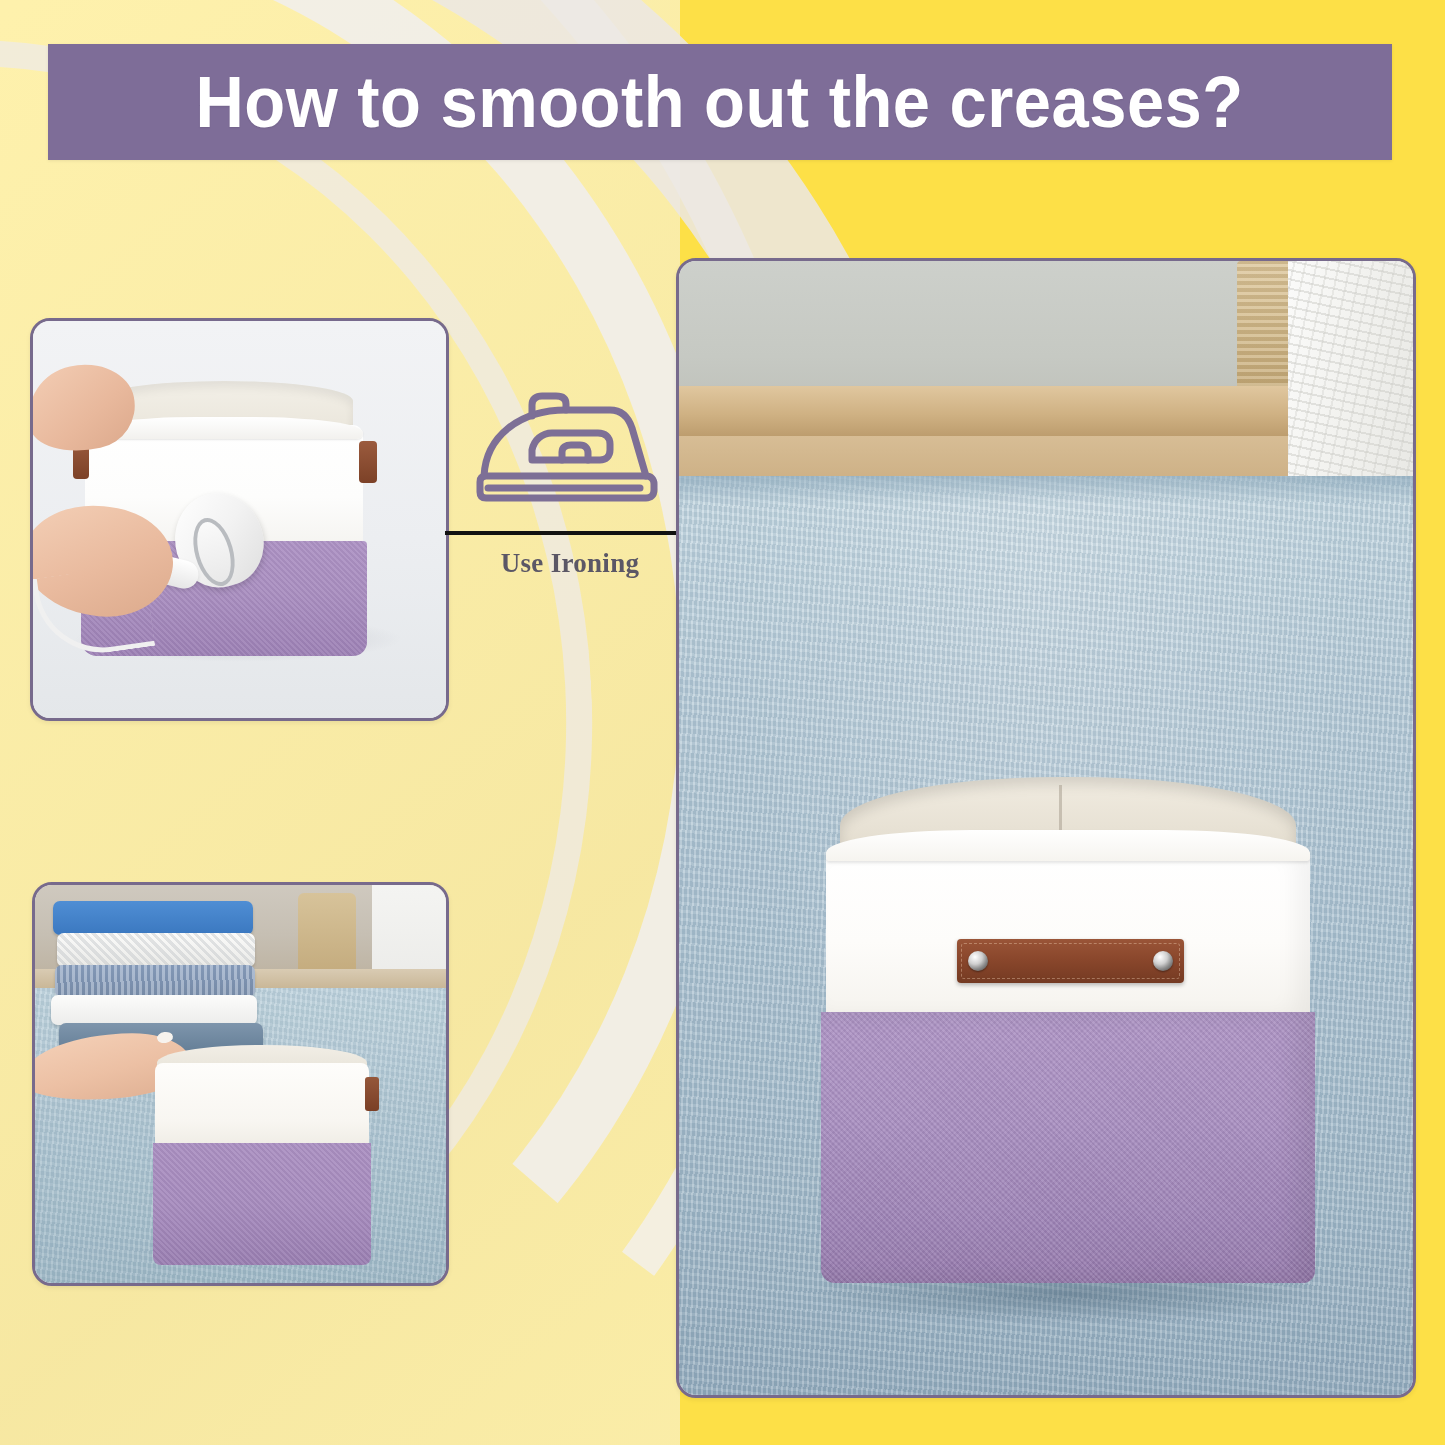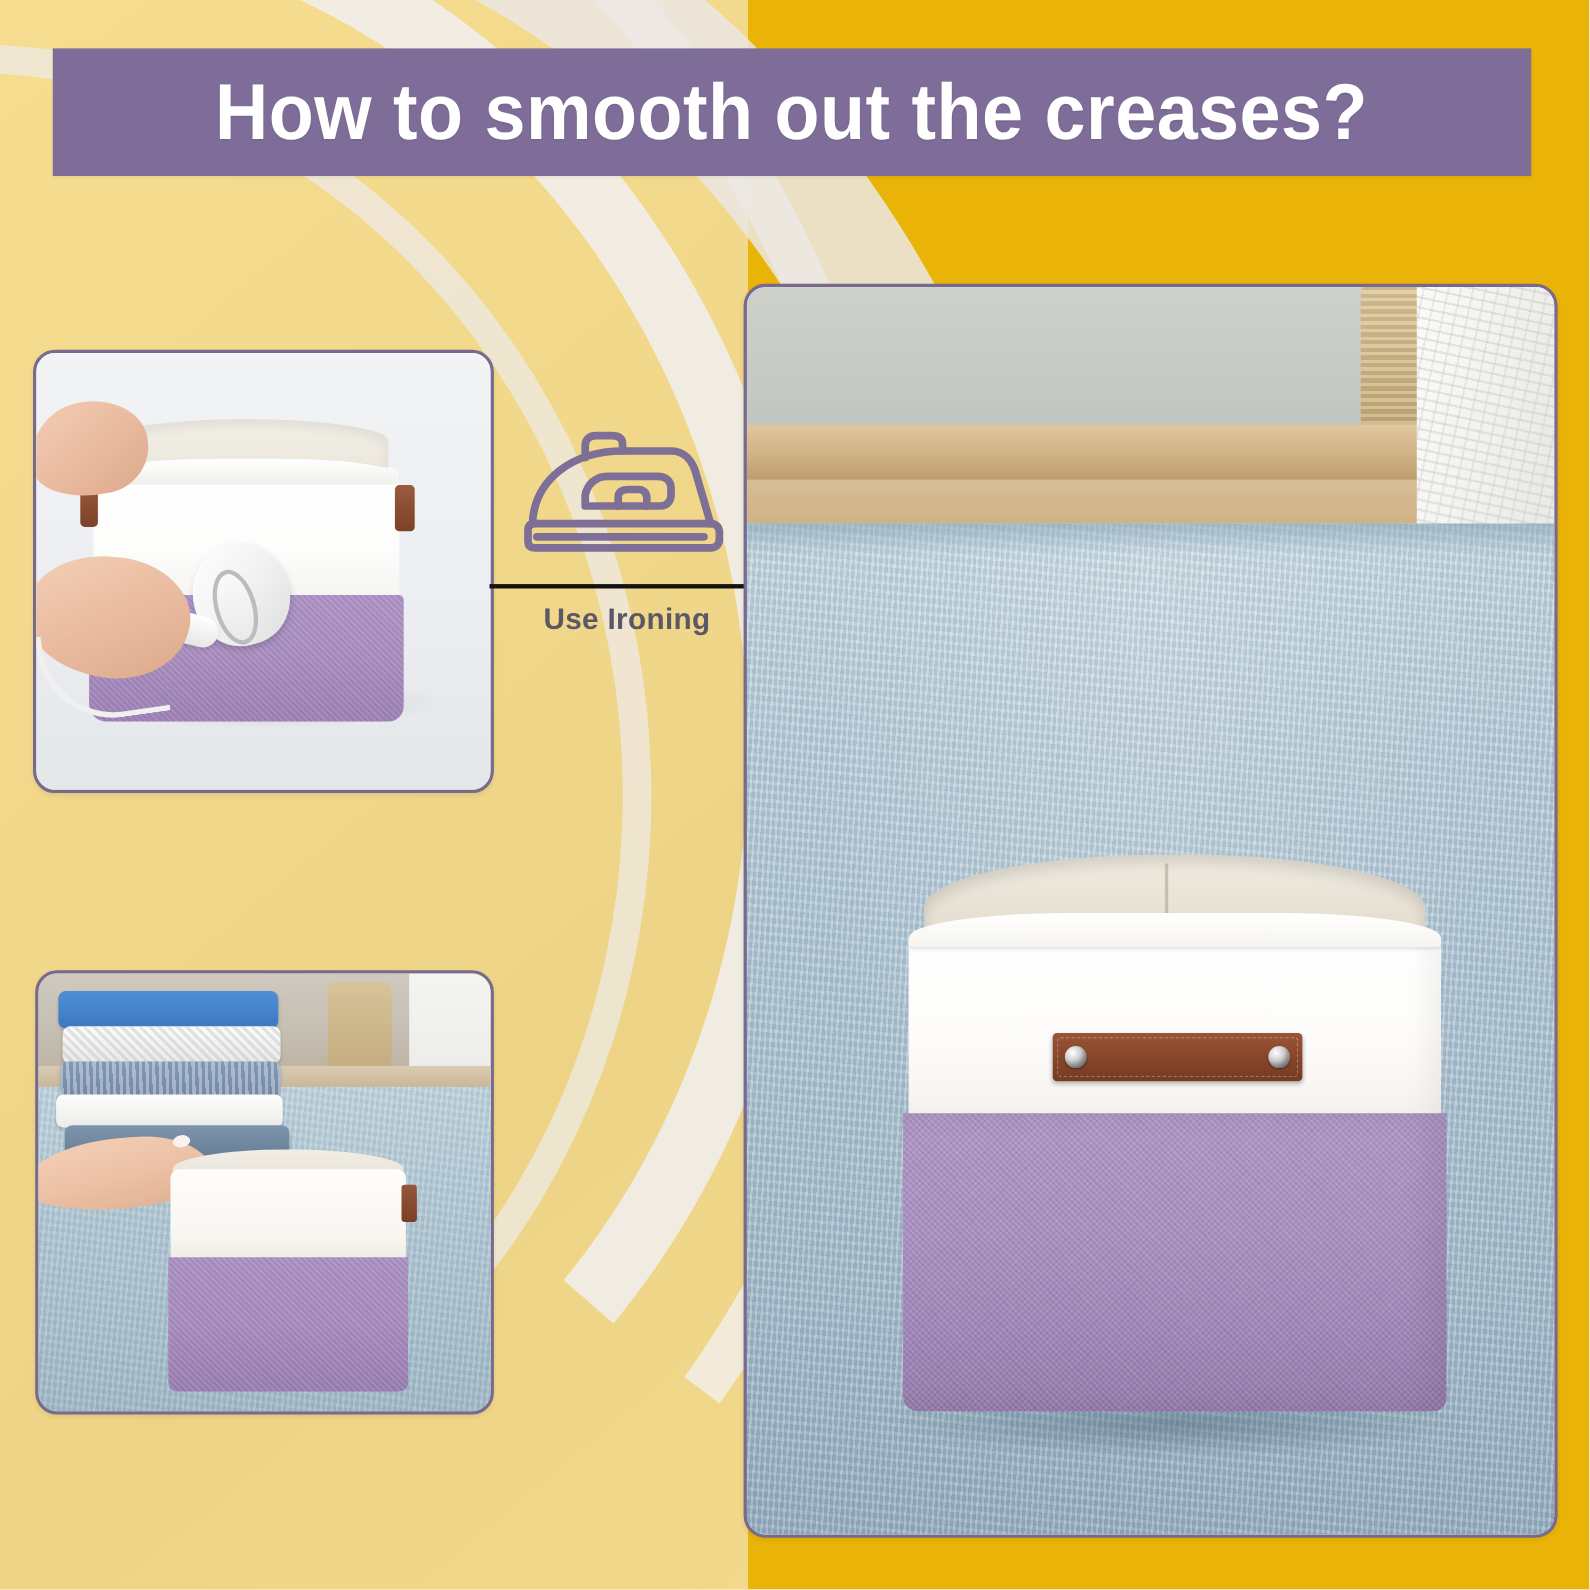--- a/index.html
+++ b/index.html
@@ -4,21 +4,21 @@
 <style>
   html, body {
     margin: 0; padding: 0;
     width: 1445px; height: 1445px;
     overflow: hidden;
     font-family: "Liberation Sans", sans-serif;
   }
   #stage {
     position: relative;
     width: 1445px; height: 1445px;
-    background: #eab308;
+    background: #fde047;
     overflow: hidden;
   }
 
   
   .bg-layer { position:absolute; inset:0; overflow:hidden; }
   .swoosh {
     position: absolute;
     border-radius: 50%;
     border-style: solid;
     border-color: transparent;
@@ -256,21 +256,21 @@
   #pb-purple::after{
     content:""; position:absolute; inset:0; border-radius:inherit;
     background: repeating-linear-gradient(45deg, rgba(255,255,255,.07) 0 2px, rgba(0,0,0,.04) 2px 4px);
   }
   #pb-tab {
     position:absolute; left:330px; top:192px; width:14px; height:34px;
     background: linear-gradient(180deg,#95573a,#7a3f26); border-radius:3px;
   }
 
   
-  .step { position: absolute; width: 250px; }
+  .step { position: absolute; width: 250px; font-family: Liberation Serif, serif; }
   .step-icon { display:flex; justify-content:center; align-items:flex-end; }
   .step-arrow {
     position: relative;
     height: 12px;
     margin-top: 8px;
   }
   .step-arrow .shaft {
     position:absolute; left:0; top:5px; width: calc(100% - 16px); height:4px;
     background:#121212;
   }

